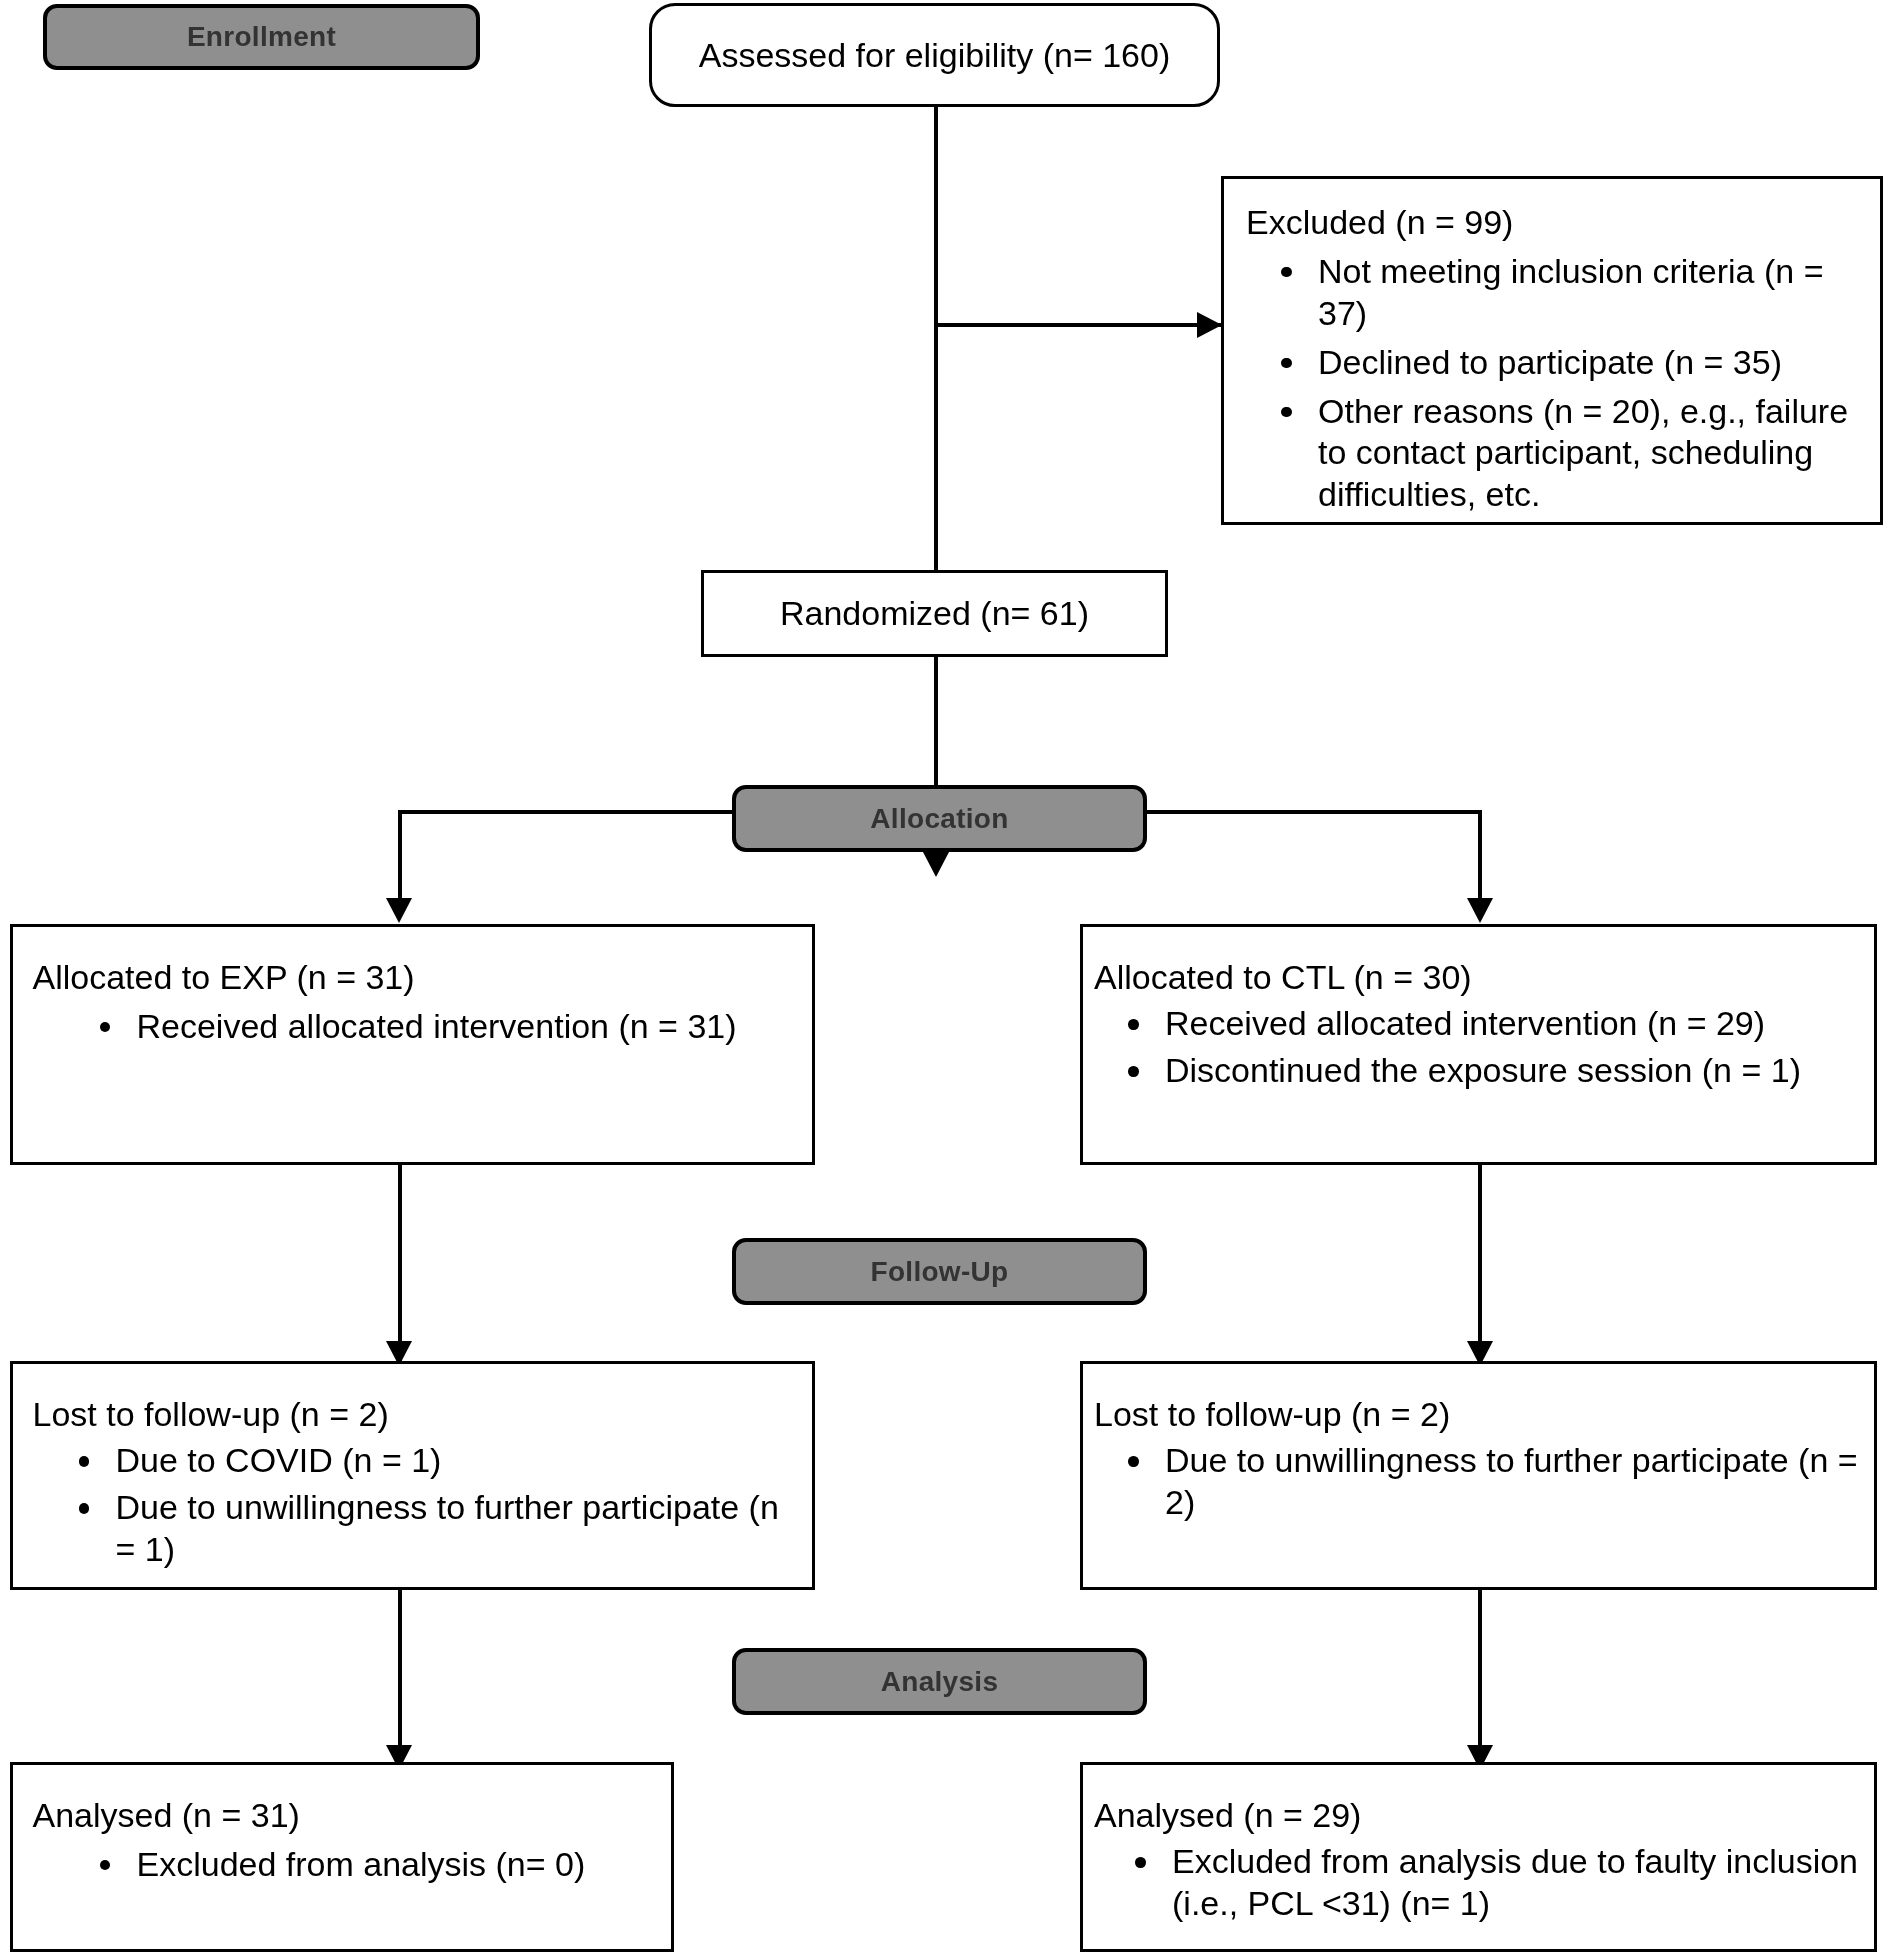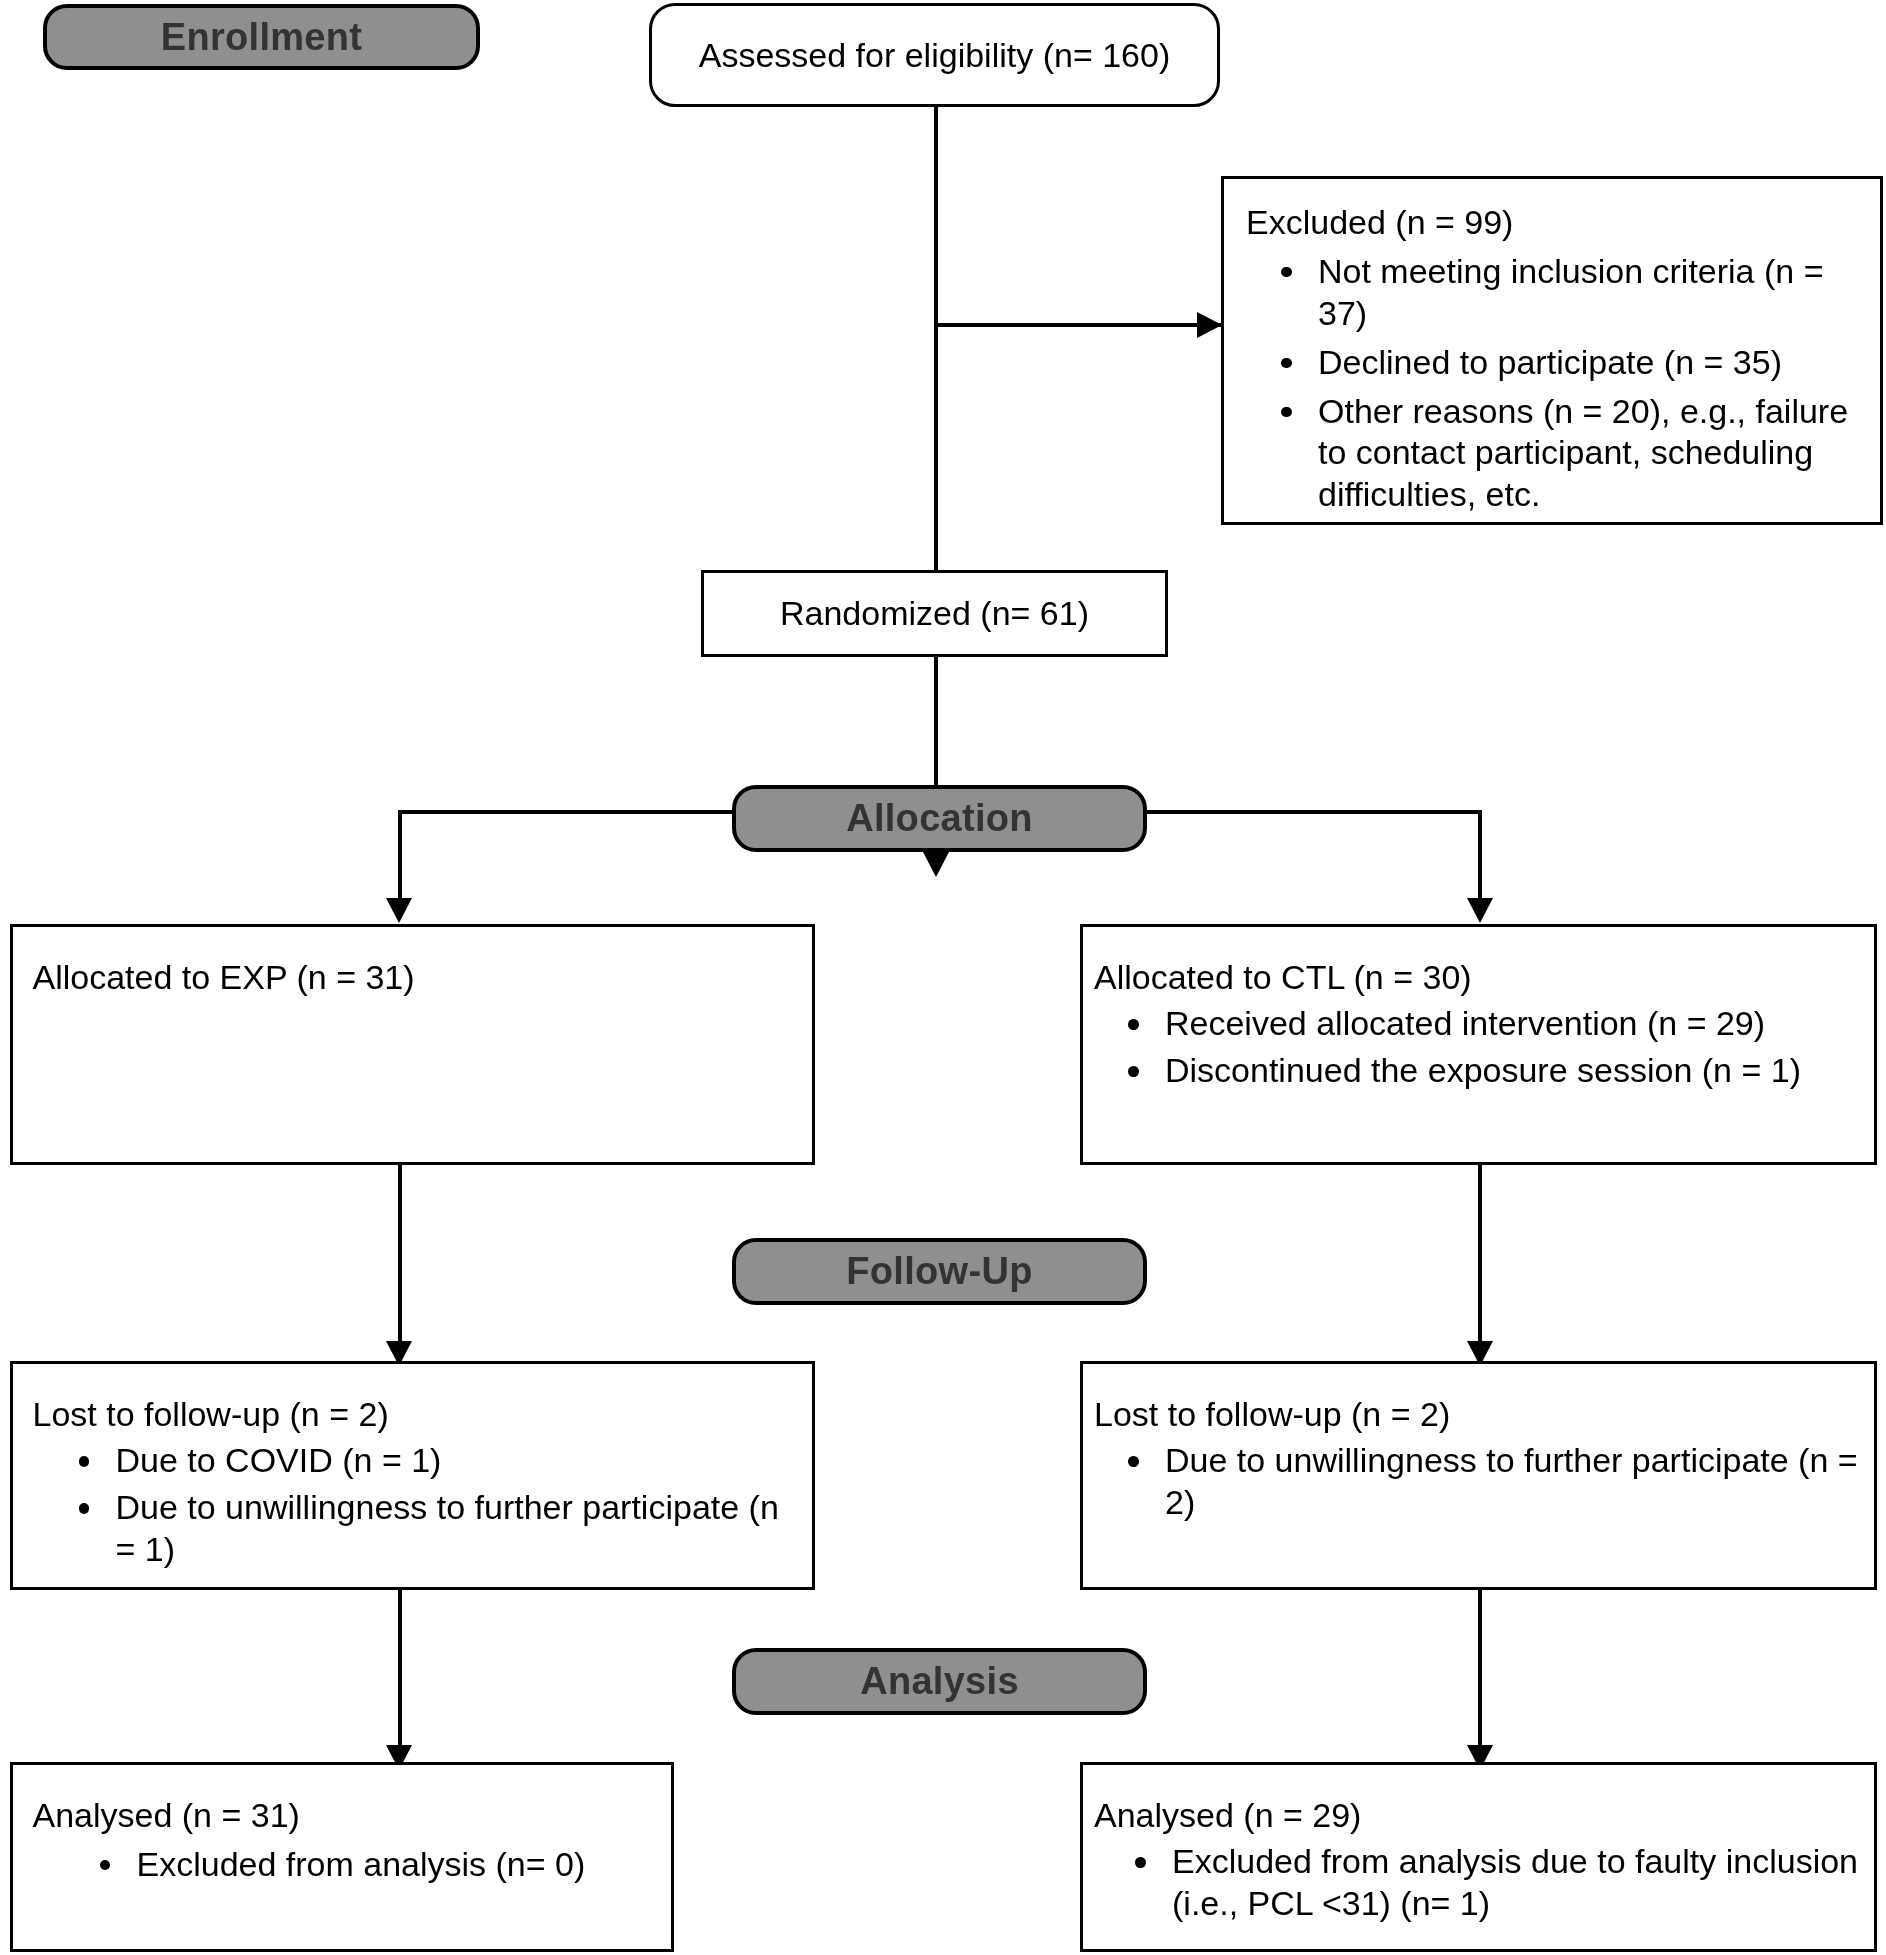--- a/index.html
+++ b/index.html
@@ -47,25 +47,25 @@
   }
   ul.bul.tight{padding-left:31px;}
   ul.bul.tight li{margin-top:5.5px;}
 
   
   .banner{
     position:absolute;
     box-sizing:border-box;
     background:#8f8f8f;
     border:4.9px solid #000000;
-    border-radius:24px;
+    border-radius:14px;
     display:flex;align-items:center;justify-content:center;
     color:#333333;
     font-weight:bold;
-    font-size:38px;
+    font-size:28px;
     letter-spacing:0.3px;
     z-index:5;
   }
 
   
   .vline{position:absolute;background:#000;width:3.8px;}
   .hline{position:absolute;background:#000;height:3.8px;}
   .arrow-down{
     position:absolute;
     width:0;height:0;
@@ -121,20 +121,23 @@
 
   <div class="hline" style="left:398px;top:810px;width:339px;"></div>
   <div class="hline" style="left:1143px;top:810px;width:339px;"></div>
   <div class="vline" style="left:398px;top:810px;height:104px;"></div>
   <div class="vline" style="left:1478px;top:810px;height:104px;"></div>
   <div class="arrow-down" style="left:386px;top:898px;"></div>
   <div class="arrow-down" style="left:1467px;top:898px;"></div>
 
   <div class="box" style="left:9.8px;top:924px;width:805px;height:241px;padding:29.5px 19.7px 0 19.7px;">
     <div class="head">Allocated to EXP (n = 31)</div>
+    <ul class="bul">
+      <li>Received allocated intervention (n = 31)</li>
+    </ul>
   </div>
 
   <div class="box" style="left:1080px;top:924px;width:797px;height:241px;padding:29.5px 11px 0 11px;">
     <div class="head">Allocated to CTL (n = 30)</div>
     <ul class="bul tight">
       <li>Received allocated intervention (n = 29)</li>
       <li>Discontinued the exposure session (n = 1)</li>
     </ul>
   </div>
 

